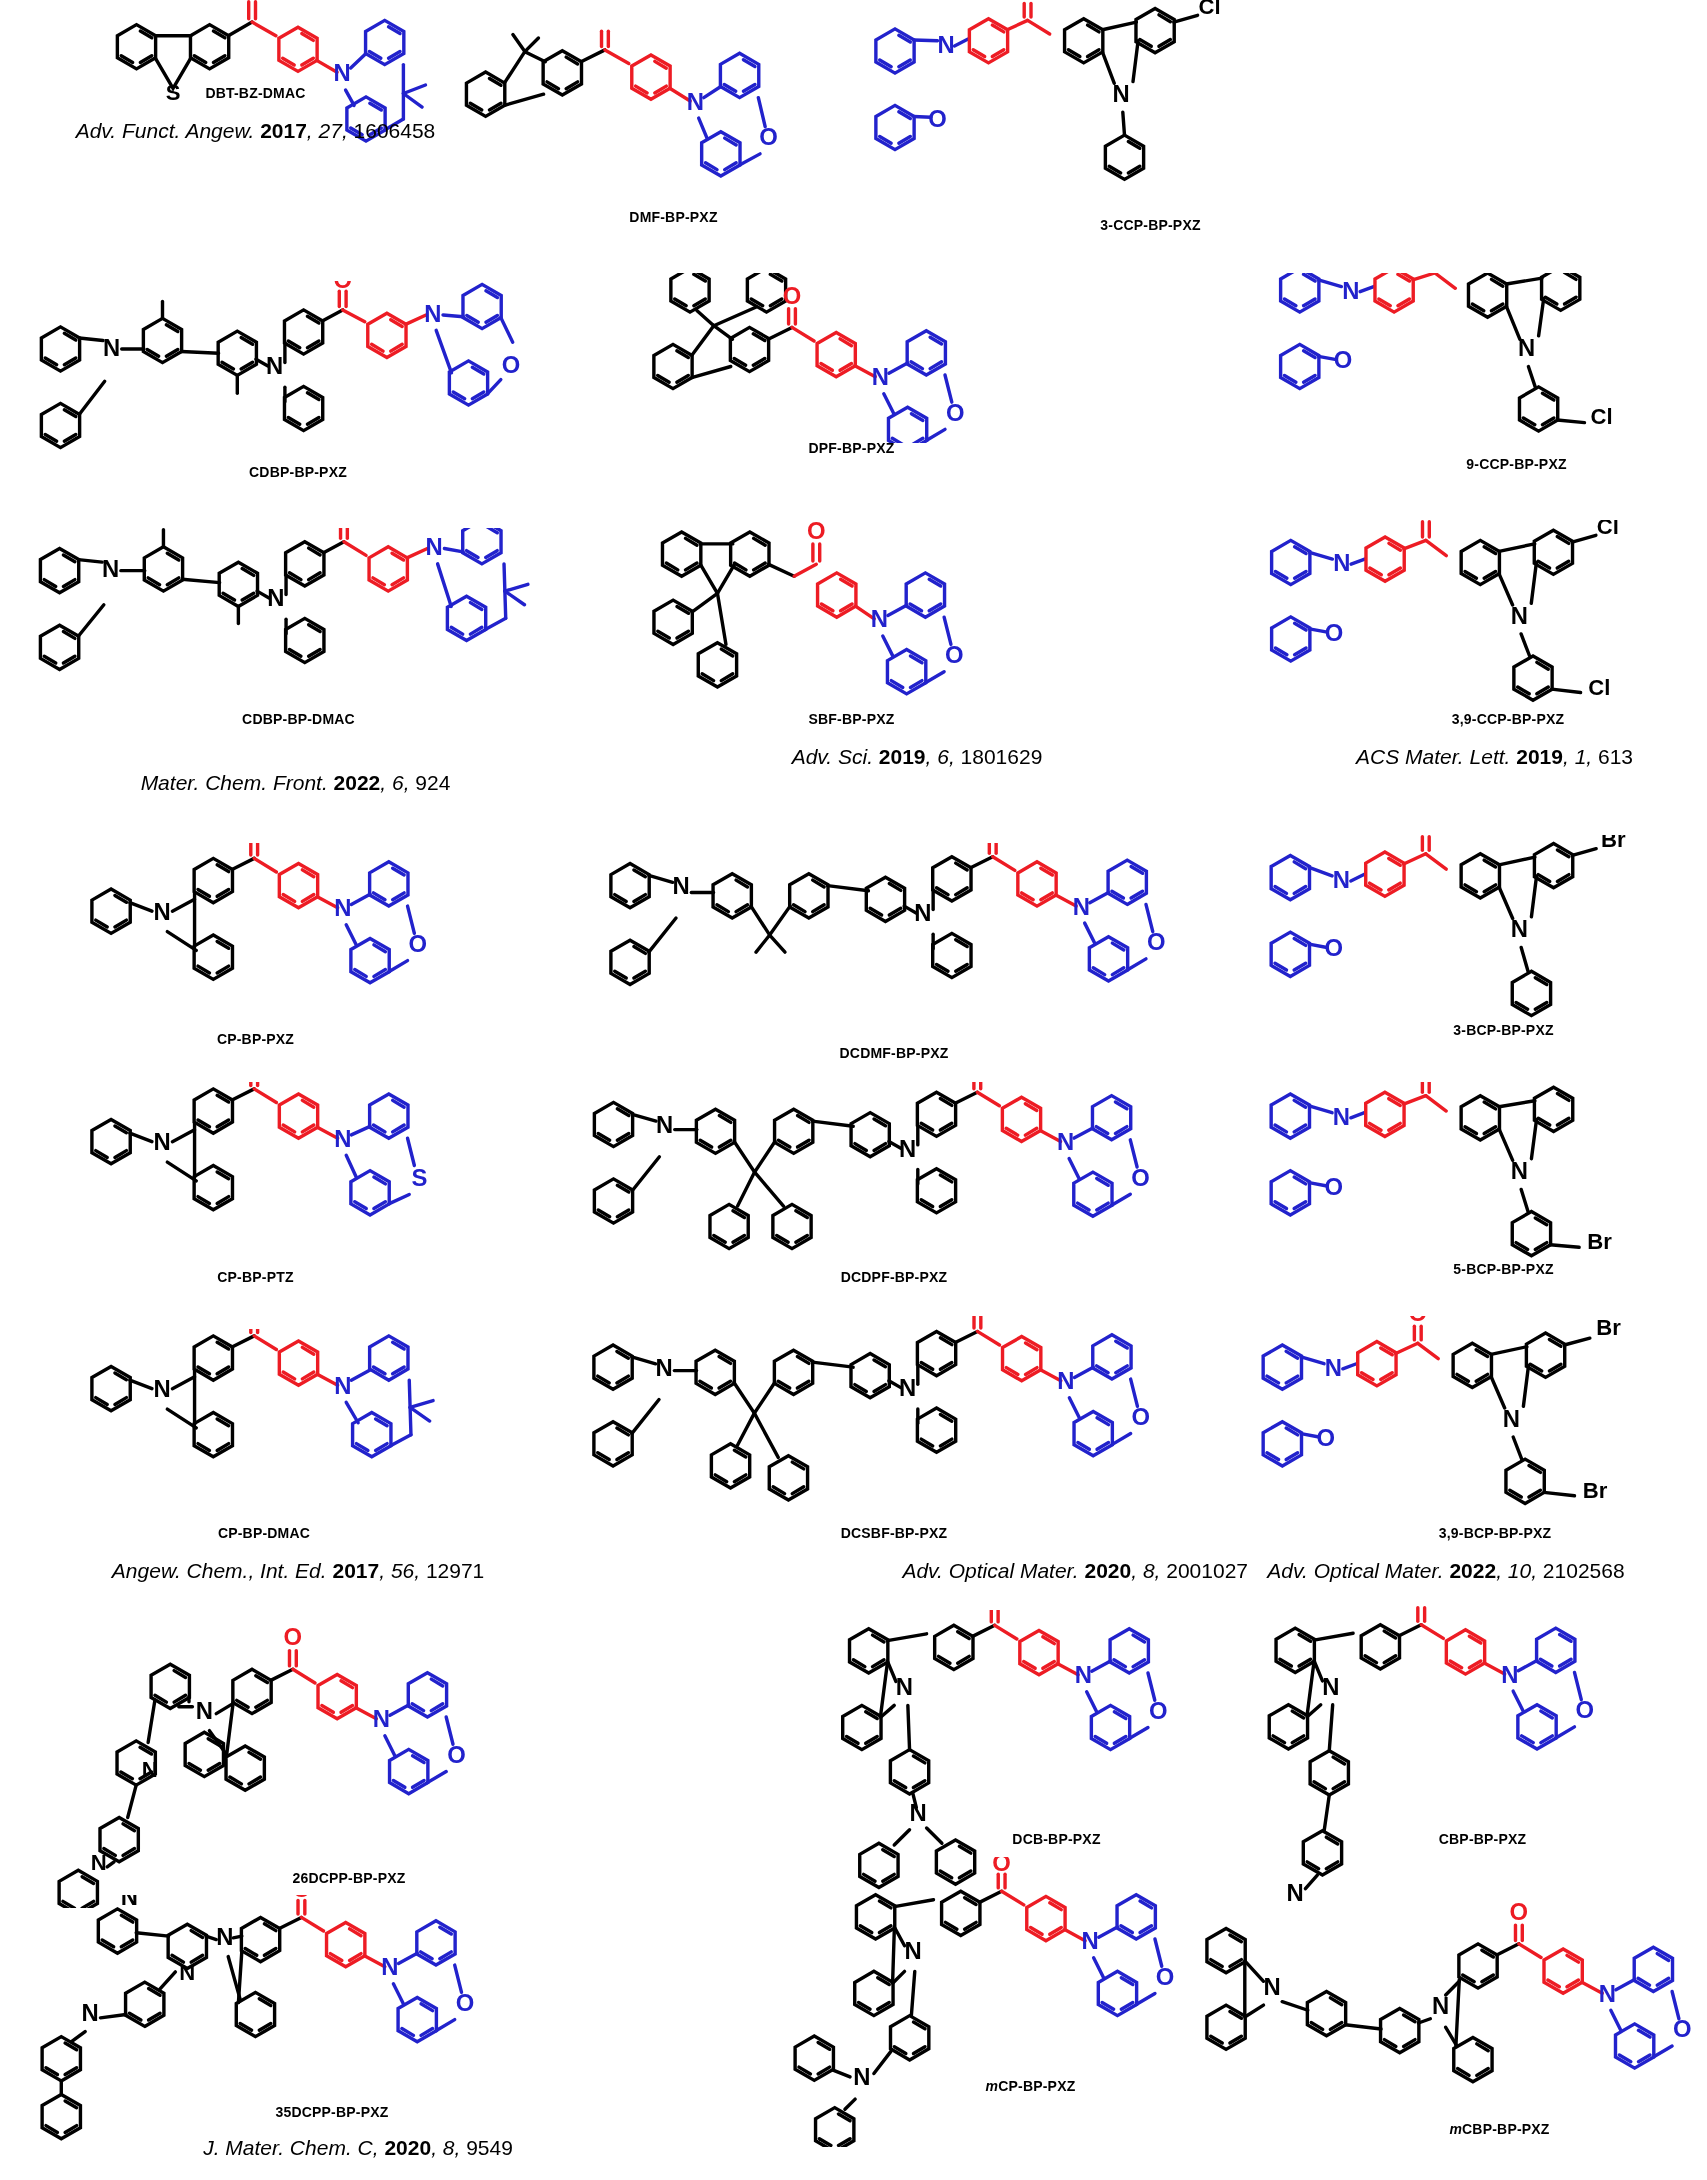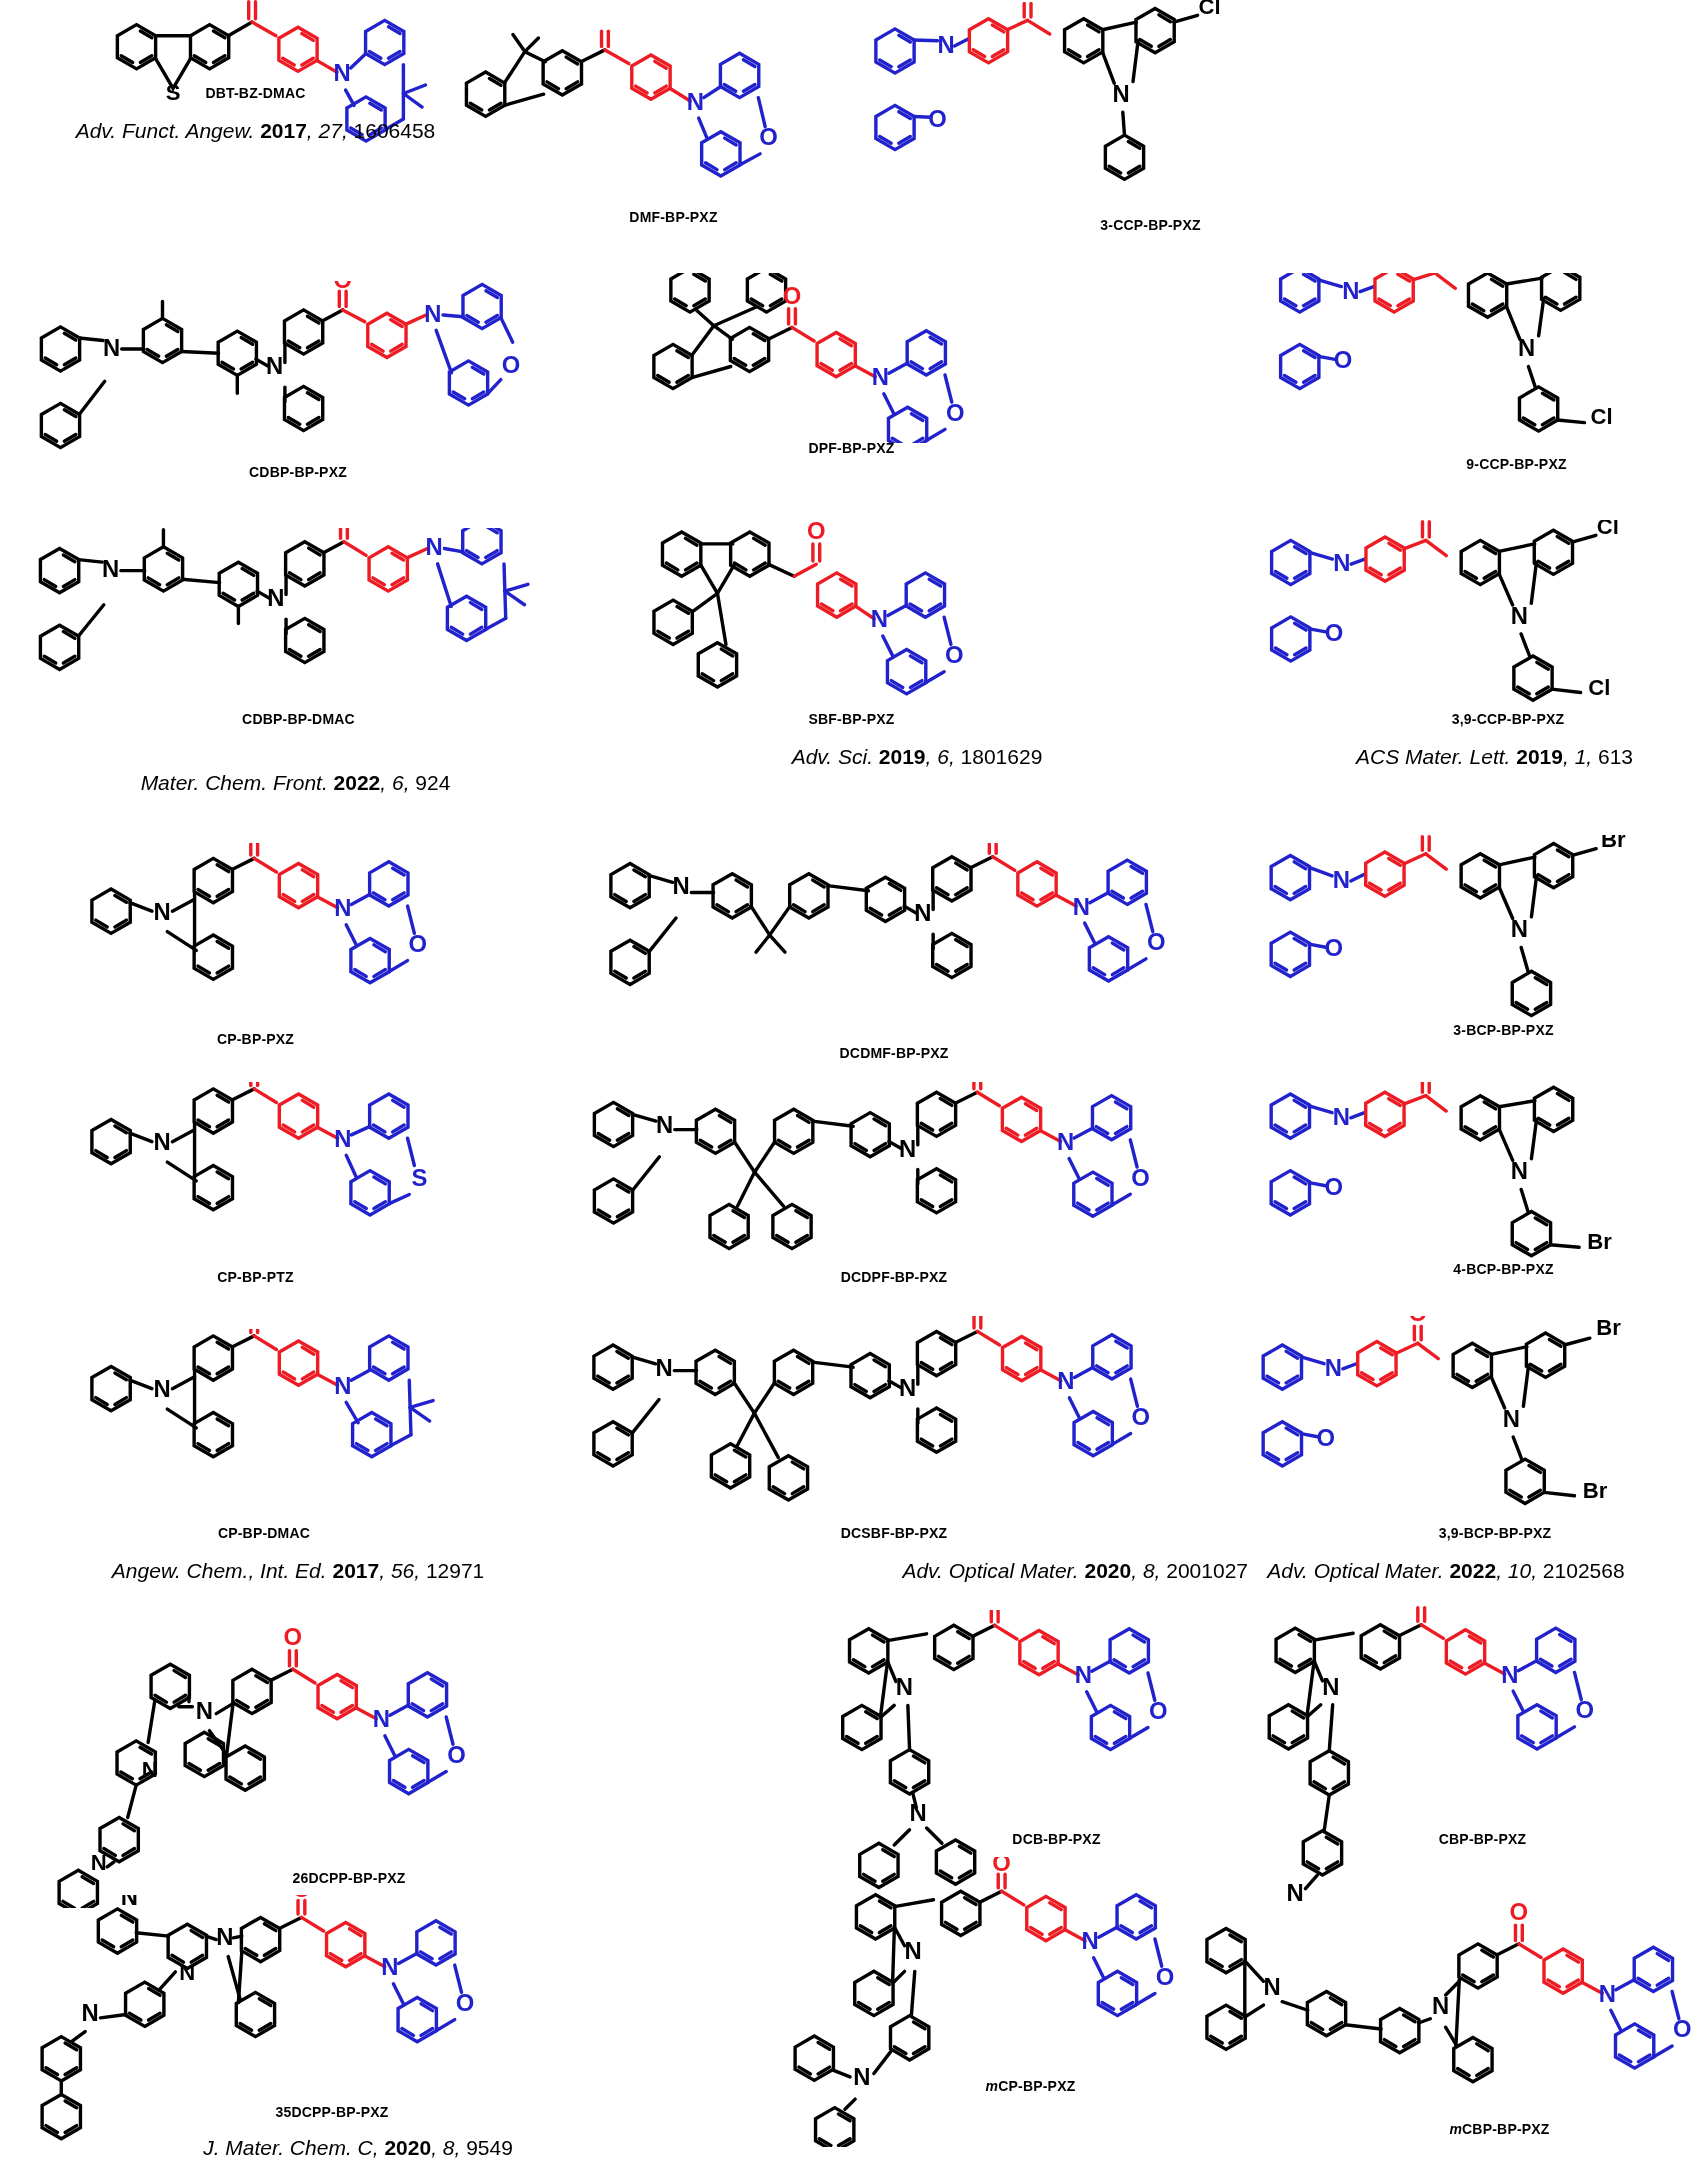--- a/index.html
+++ b/index.html
@@ -891,21 +891,21 @@
         <g transform="translate(328,178)">
               <use href="#benzV"></use>
             </g>
         <line x1="316" y1="126" x2="324" y2="152" stroke="#000" stroke-width="4"></line>
         <text x="408" y="196" font-family="'Liberation Sans',sans-serif" font-size="26" font-weight="bold" fill="#000" text-anchor="middle">Br</text>
         <line x1="350" y1="191" x2="384" y2="194" stroke="#000" stroke-width="4"></line>
       </g>
     </g>
   </svg>
 </div>
-<div class="abs-lab cmpd-label" style="left:1312px; top:1261px; width:383px;">4-BCP-BP-PXZ</div>
+<div class="abs-lab cmpd-label" style="left:1312px; top:1261px; width:383px;">5-BCP-BP-PXZ</div>
 
 <div class="cell" style="left:77px; top:1329px;">
   <svg class="struct" width="443" height="179" viewBox="0 0 520 210">
     <g stroke-linecap="round">
       <g color="#000">
         <g transform="translate(40,70)">
               <use href="#benzV"></use>
             </g>
         <text x="100" y="80" font-family="'Liberation Sans',sans-serif" font-size="28" font-weight="bold" fill="#000" text-anchor="middle">N</text>
         <line x1="62" y1="60" x2="88" y2="70" stroke="#000" stroke-width="4"></line>

